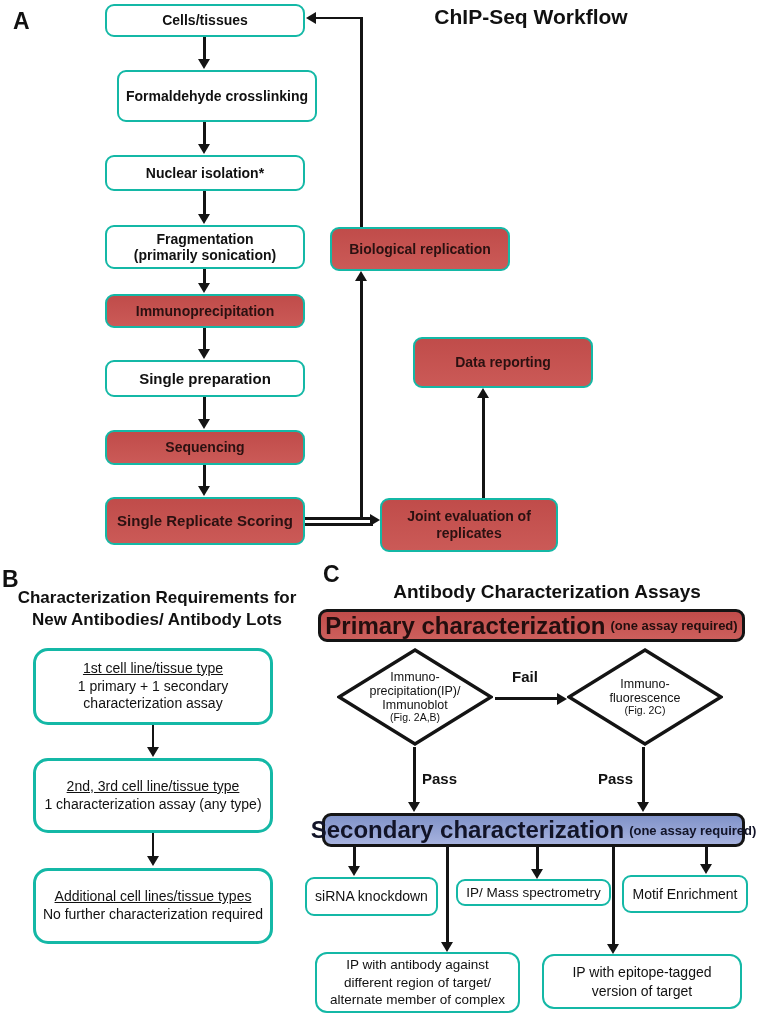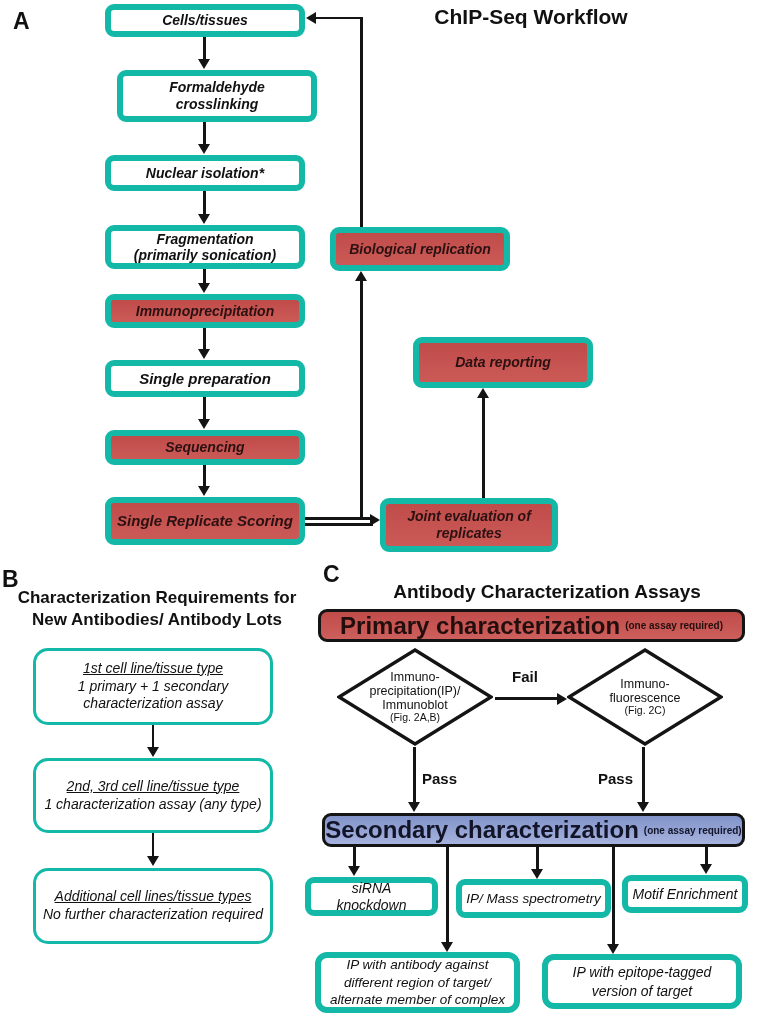--- a/index.html
+++ b/index.html
@@ -4,36 +4,36 @@
 <style>
   html,body{margin:0;padding:0;background:#ffffff;}
   .canvas{
     position:relative;width:757px;height:1015px;background:#ffffff;
     font-family:"Liberation Sans","DejaVu Sans",sans-serif;color:#111;
     overflow:hidden;
   }
   .panel-label{position:absolute;font-size:23px;font-weight:bold;color:#111;}
   .fig-title{position:absolute;font-weight:bold;color:#111;white-space:nowrap;}
   .box{
-    position:absolute;box-sizing:border-box;border:6px solid #14b8a6;border-radius:9px;
+    position:absolute;box-sizing:border-box;border:2px solid #14b8a6;border-radius:9px;
     background:#fff;display:flex;flex-direction:column;align-items:center;justify-content:center;
-    text-align:center;font-weight:bold;font-size:14px;line-height:1.18;padding:2px 4px;font-style:italic;
+    text-align:center;font-weight:bold;font-size:14px;line-height:1.18;padding:2px 4px;
   }
   .box.red{background:linear-gradient(180deg,#c04c4a 0%,#cb5a57 100%);color:#2b1111;}
   .box.plain{font-weight:normal;}
   .box.r14{border-radius:15px;border-width:3.5px;}
   .box.r12{border-radius:12px;}
   .banner{
     position:absolute;box-sizing:border-box;border:3.5px solid #141414;border-radius:9px;
     display:flex;align-items:center;justify-content:center;white-space:nowrap;
   }
   .banner.red{background:linear-gradient(180deg,#c04c4a 0%,#cd5f5c 100%);color:#230e0e;}
   .banner.blue{background:linear-gradient(180deg,#8193c9 0%,#a6b2de 100%);color:#121428;}
   .banner .main{font-weight:bold;font-size:24px;}
-  .banner .sub{font-weight:bold;font-size:10px;margin-left:5px;text-align:right;}
+  .banner .sub{font-weight:bold;font-size:13px;margin-left:5px;text-align:right;}
   .vline{position:absolute;width:2.6px;background:#141414;}
   .hline{position:absolute;height:2.6px;background:#141414;}
   .arr{position:absolute;width:0;height:0;}
   .arr.down{border-left:6px solid transparent;border-right:6px solid transparent;border-top:10px solid #141414;}
   .arr.up{border-left:6px solid transparent;border-right:6px solid transparent;border-bottom:10px solid #141414;}
   .arr.left{border-top:6px solid transparent;border-bottom:6px solid transparent;border-right:10px solid #141414;}
   .arr.right{border-top:6px solid transparent;border-bottom:6px solid transparent;border-left:10px solid #141414;}
   .diamond-wrap{position:absolute;}
   .diamond-text{
     position:absolute;display:flex;flex-direction:column;align-items:center;justify-content:center;
@@ -179,21 +179,21 @@
   <div class="vline" style="left:705px;top:847px;height:19px;"></div>
   <div class="arr down" style="left:700px;top:864px;"></div>
 
   <div class="vline" style="left:446px;top:847px;height:96px;"></div>
   <div class="arr down" style="left:441px;top:942px;"></div>
 
   <div class="vline" style="left:612px;top:847px;height:98px;"></div>
   <div class="arr down" style="left:607px;top:944px;"></div>
 
   <div class="box plain" style="left:305px;top:877px;width:133px;height:39px;font-size:14px;">siRNA knockdown</div>
-  <div class="box plain" style="left:456px;top:879px;width:155px;height:39px;font-size:13.5px;">IP/ Mass spectrometry</div>
+  <div class="box plain" style="left:456px;top:879px;width:155px;height:27px;font-size:13.5px;">IP/ Mass spectrometry</div>
   <div class="box plain" style="left:622px;top:875px;width:126px;height:38px;font-size:14px;">Motif Enrichment</div>
 
   <div class="box plain r12" style="left:315px;top:952px;width:205px;height:61px;font-size:13.5px;line-height:1.3;">
     <span>IP with antibody against</span>
     <span>different region of target/</span>
     <span>alternate member of complex</span>
   </div>
   <div class="box plain r12" style="left:542px;top:954px;width:200px;height:55px;font-size:14px;line-height:1.3;">
     <span>IP with epitope-tagged</span>
     <span>version of target</span>

